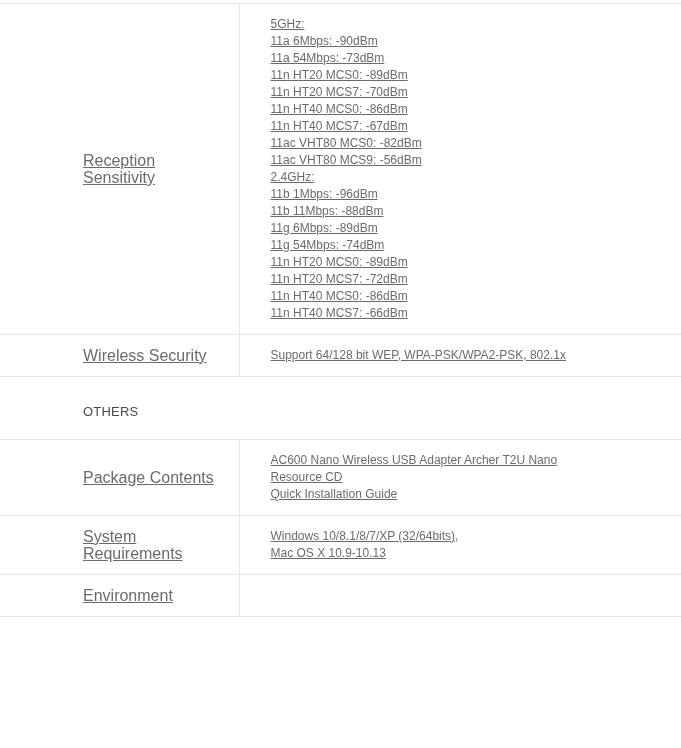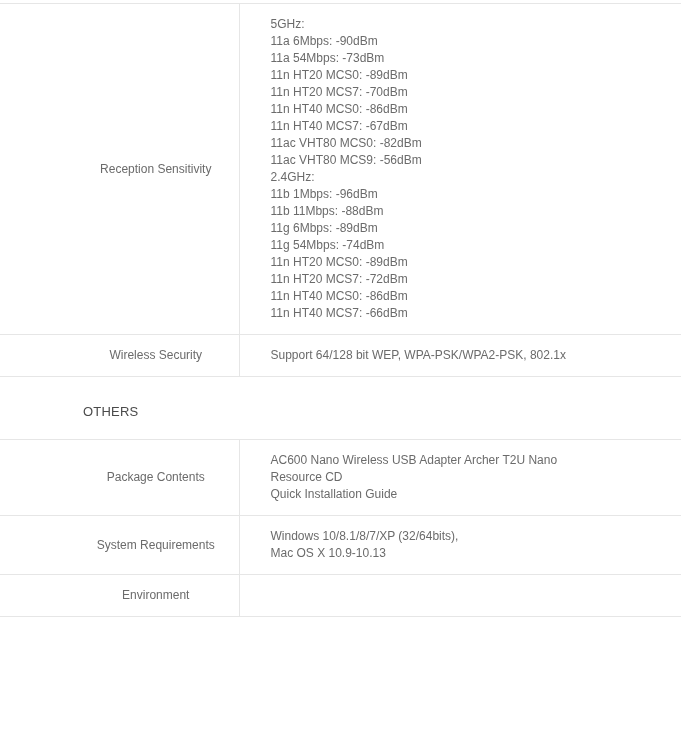--- a/index.html
+++ b/index.html
@@ -30,29 +30,30 @@
   .spec-table col.c-value { width: 442px; }
 
   .spec-table tr {
     border-top: 1px solid #e6e6e6;
     border-bottom: 1px solid #e6e6e6;
   }
 
   .spec-table td {
     padding: 0;
     vertical-align: middle;
+    text-decoration: underline;
   }
 
   td.label-cell {
     padding: 12px 10px 12px 83px;
     border-right: 1px solid #e6e6e6;
-    font-size: 12px;
+    font-size: 16px;
     line-height: 17px;
     color: #6b6b6b;
-    text-align: center;
+    text-align: left;
   }
 
   td.value-cell {
     padding: 12px 14px 12px 31px;
     font-size: 12px;
     line-height: 17px;
     color: #6b6b6b;
   }
 
   .value-cell .line {

